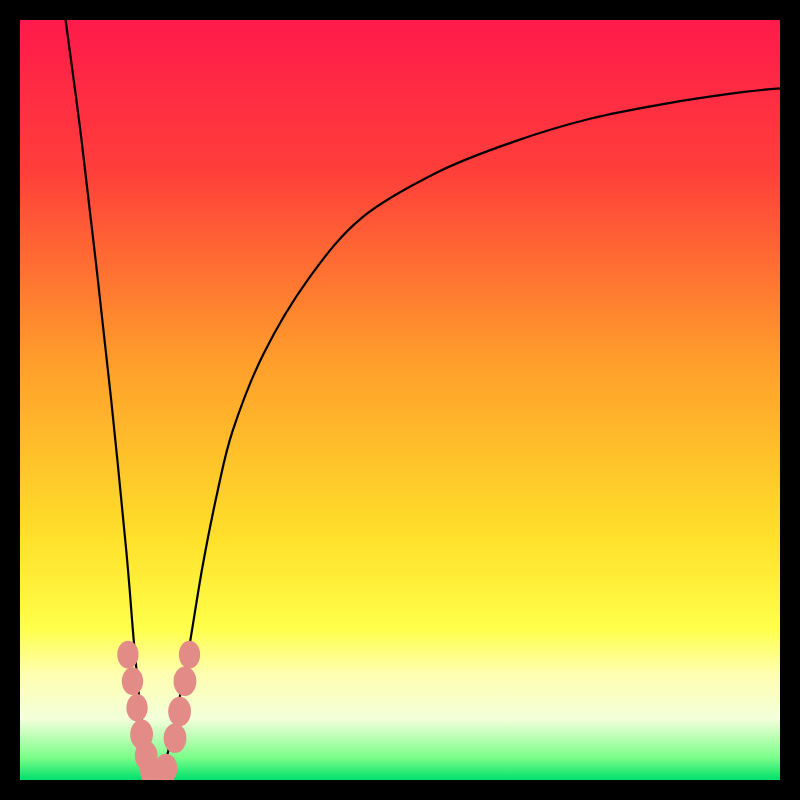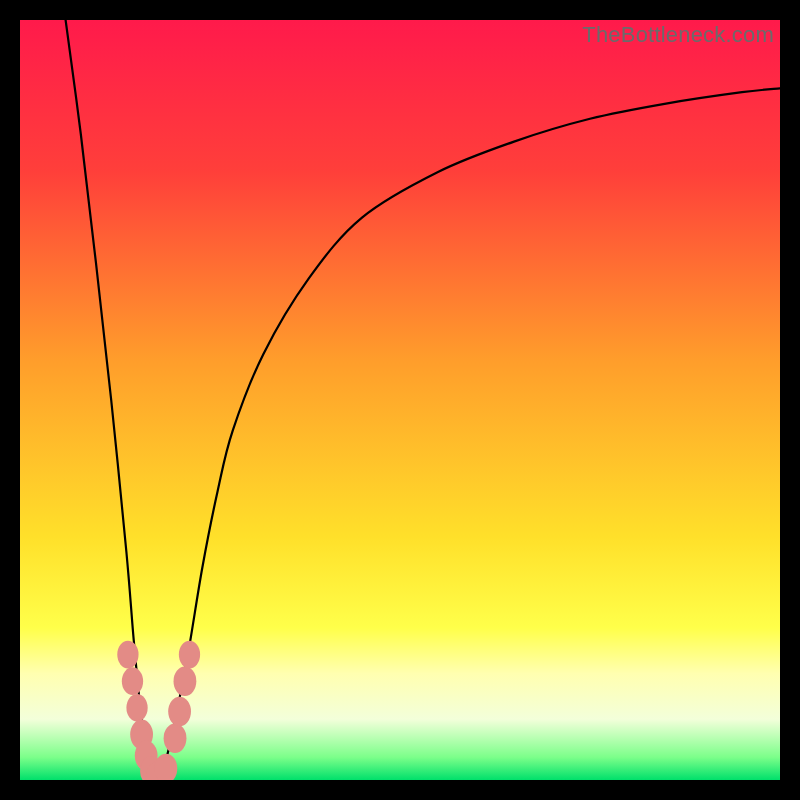--- a/index.html
+++ b/index.html
@@ -83,15 +83,14 @@
           <ellipse class="marker" cx="131.48000000000002" cy="750.88" rx="11.4" ry="14.82"></ellipse>
           <ellipse class="marker" cx="138.32" cy="756.96" rx="12.16" ry="15.808000000000002"></ellipse>
           <ellipse class="marker" cx="145.92000000000002" cy="748.6" rx="11.4" ry="14.82"></ellipse>
           <ellipse class="marker" cx="155.04" cy="718.2" rx="11.4" ry="14.82"></ellipse>
           <ellipse class="marker" cx="159.6" cy="691.6" rx="11.4" ry="14.82"></ellipse>
           <ellipse class="marker" cx="164.92" cy="661.2" rx="11.4" ry="14.82"></ellipse>
           <ellipse class="marker" cx="169.48" cy="634.6" rx="10.639999999999999" ry="13.831999999999999"></ellipse>
         </g>
     </svg>
 
-    <div class="watermark">TheBottleneck.com</div>
   </div>
 </div>
 
 </body></html>

